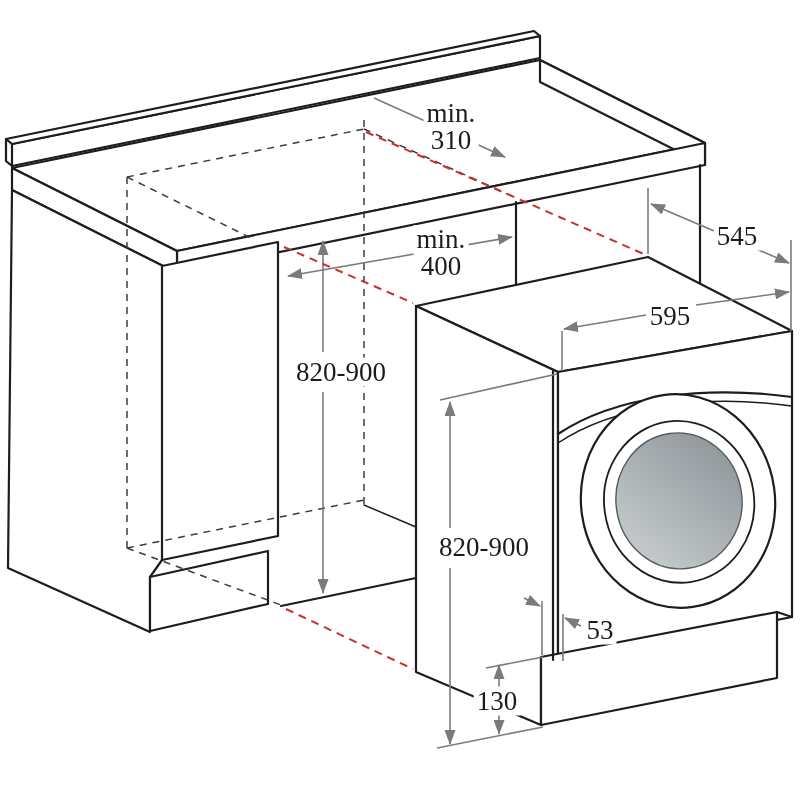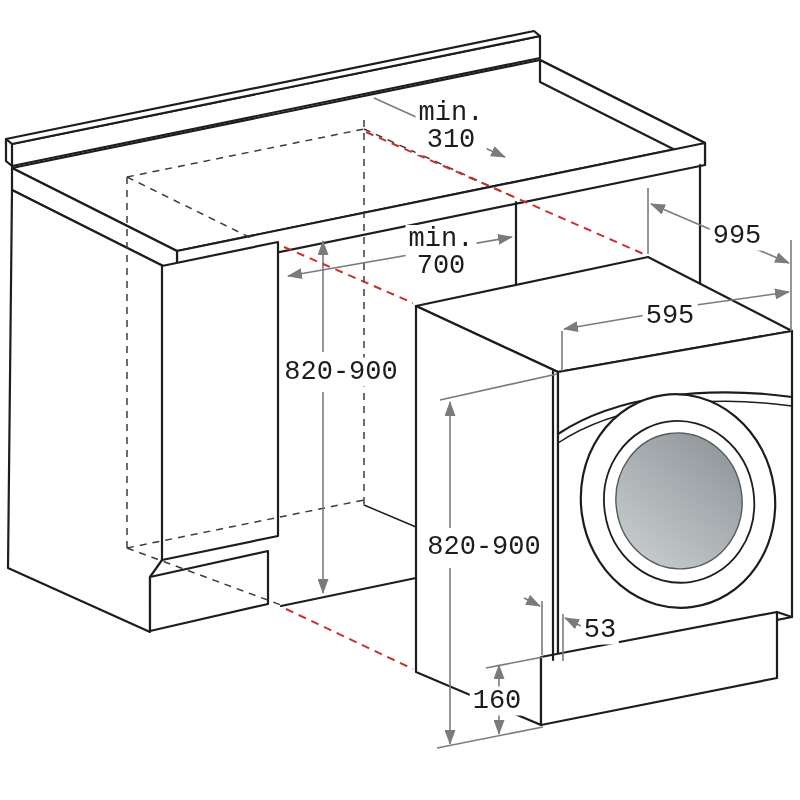--- a/index.html
+++ b/index.html
@@ -1,18 +1,18 @@
 <!DOCTYPE html>
 <html style="--line: #1d1d1d; --hidden: #3c3c3c; --red: #c9302c; --dim: #7b7b7b; --drum-light: #ced2d4; --drum-dark: #899094; --bg: #ffffff;"><head>
 <meta charset="utf-8">
 <style>
   html,body { margin:0; padding:0; background:#fff; }
   #stage {
     position:relative; width:800px; height:800px; background:var(--bg,#fff);
-    font-family:Liberation Mono, monospace; overflow:hidden;border-radius:21px;
+    font-family:Liberation Serif, serif; overflow:hidden;border-radius:21px;
   }
   svg { position:absolute; left:0; top:0; }
 
   
   .face   { fill:#ffffff; stroke:var(--line,#1d1d1d); stroke-width:2.2; stroke-linejoin:round; }
   .edge   { fill:none; stroke:var(--line,#1d1d1d); stroke-width:2.2; stroke-linecap:round; }
   .thin   { fill:none; stroke:var(--line,#1d1d1d); stroke-width:1.5; stroke-linecap:round; }
   
   .dash   { fill:none; stroke:var(--hidden,#3c3c3c); stroke-width:1.5; stroke-dasharray:7 6; }
   
@@ -130,21 +130,21 @@
       <line class="dim" x1="499" y1="715" x2="499" y2="734" marker-end="url(#arrow)"></line>
     </g>
   </svg>
 
   <div class="dim-label" style="left:451px; top:127px;">
     <span>min.</span><br>
     <span>310</span>
   </div>
   <div class="dim-label" style="left:441px; top:253px;">
     <span>min.</span><br>
-    <span>700</span>
+    <span>400</span>
   </div>
   <div class="dim-label" style="left:341px; top:372px;">820-900</div>
-  <div class="dim-label" style="left:737px; top:236px;">995</div>
+  <div class="dim-label" style="left:737px; top:236px;">545</div>
   <div class="dim-label" style="left:670px; top:316px;text-align:right;">595</div>
   <div class="dim-label" style="left:484px; top:547px;">820-900</div>
   <div class="dim-label" style="left:600px; top:630px;">53</div>
-  <div class="dim-label" style="left:497px; top:701px;">160</div>
+  <div class="dim-label" style="left:497px; top:701px;">130</div>
 </div>
 
 </body></html>

